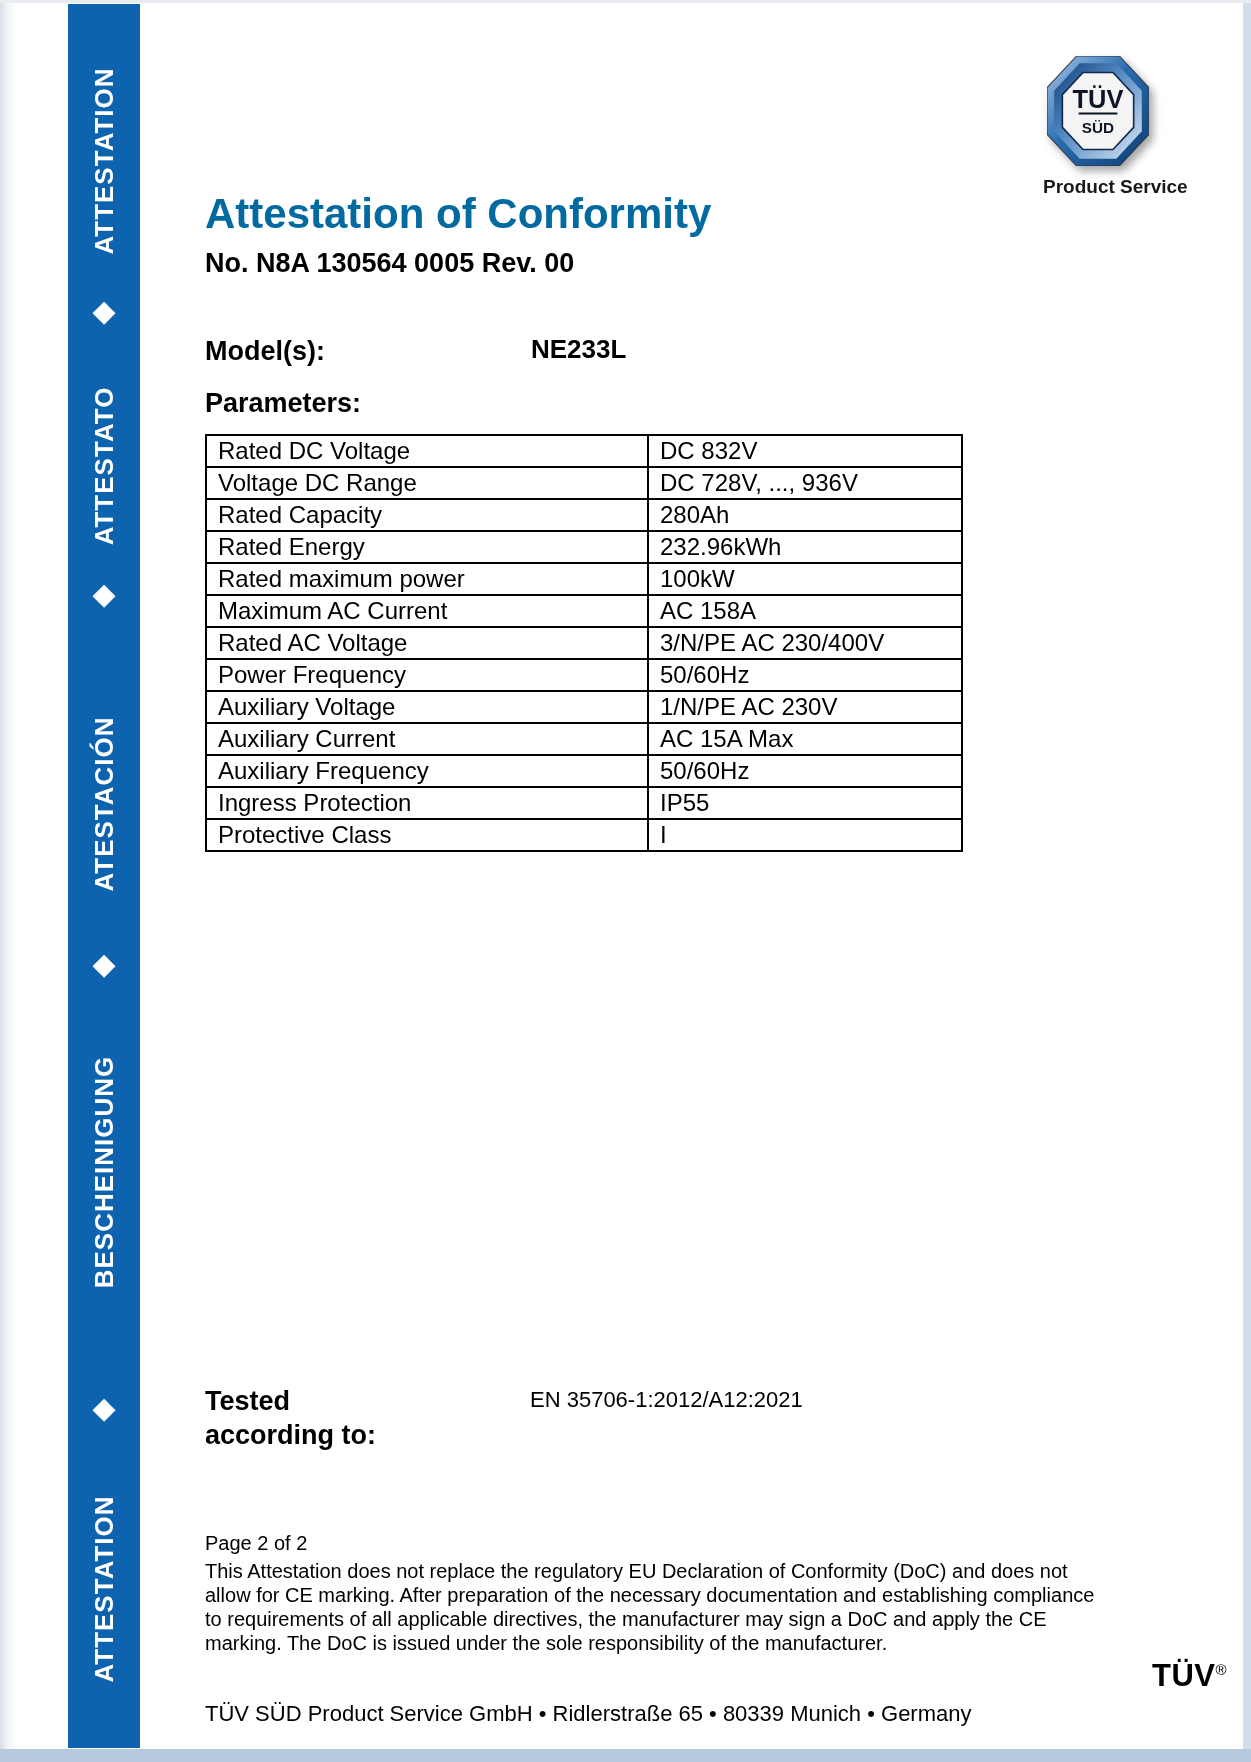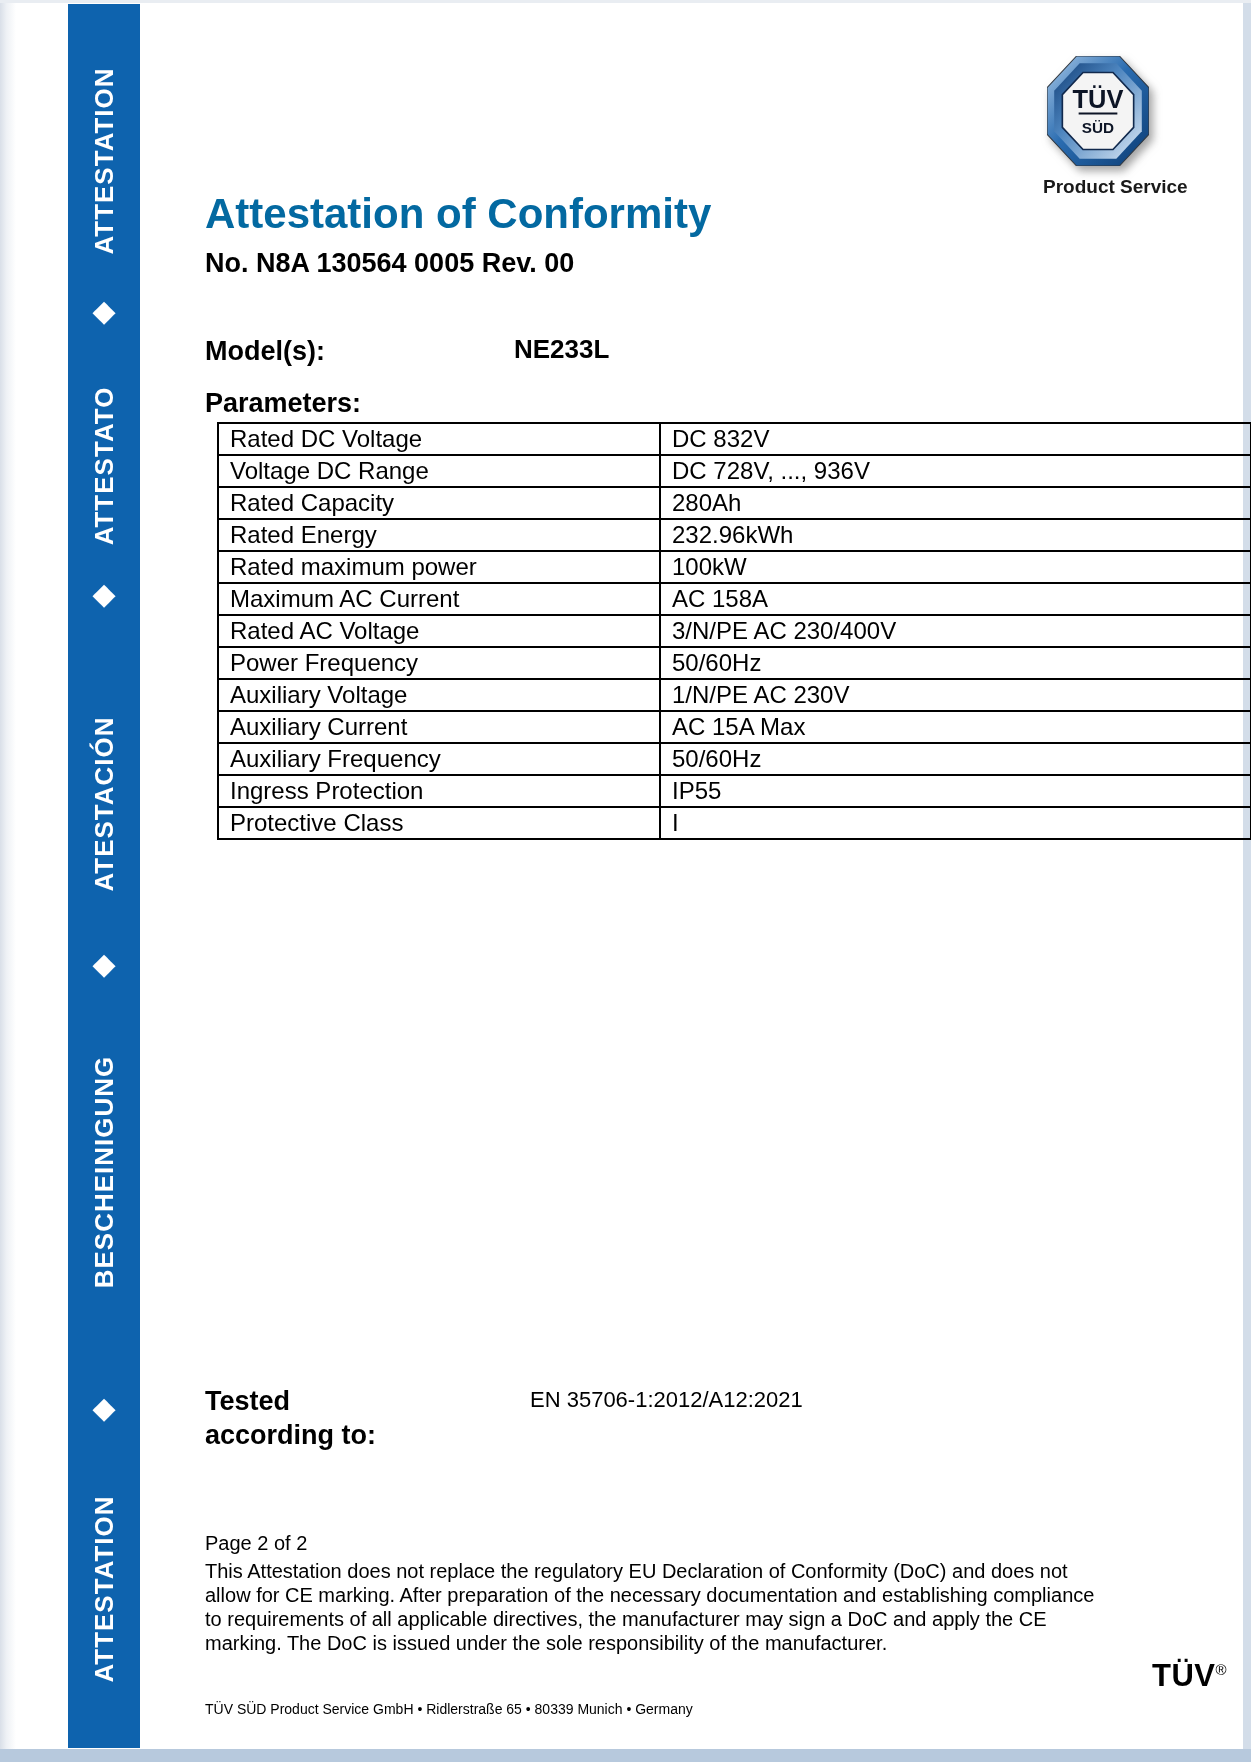--- a/index.html
+++ b/index.html
@@ -25,38 +25,38 @@
   
   .logo-wrap{position:absolute;left:1043px;top:56px;width:110px;text-align:center;}
   .logo-octagon{filter:drop-shadow(4px 5px 4px rgba(90,90,90,0.55));}
   .logo-caption{margin-top:6px;font-size:19px;color:#1a1a1a;white-space:nowrap;font-weight:bold;}
 
   .title{position:absolute;left:205px;top:190px;font-size:42px;font-weight:bold;
     letter-spacing:0px;color:#0369a1;}
   .cert-no{position:absolute;left:205px;top:248px;font-size:27px;font-weight:bold;}
 
   .model-label{position:absolute;left:205px;top:336px;font-size:27px;font-weight:bold;}
-  .model-value{position:absolute;left:514px;top:334px;font-size:26px;font-weight:bold;}
+  .model-value{position:absolute;left:531px;top:334px;font-size:26px;font-weight:bold;}
 
   .params-heading{position:absolute;left:205px;top:388px;font-size:27px;font-weight:bold;}
 
-  .params-table{position:absolute;left:205px;top:422px;width:1035px;
-    border-collapse:collapse;table-layout:fixed;margin-left:12px;}
+  .params-table{position:absolute;left:205px;top:434px;width:758px;
+    border-collapse:collapse;table-layout:fixed;}
   .params-table td{border:2px solid #000;font-size:24px;height:28px;
     padding:1px 6px 1px 11px;white-space:pre-line;line-height:1.15;vertical-align:middle;}
   .params-table col.c1{width:442px;}
 
   .tested-label{position:absolute;left:205px;top:1384px;font-size:27px;font-weight:bold;
     line-height:34px;white-space:pre-line;}
   .tested-value{position:absolute;left:530px;top:1387px;font-size:22px;}
 
   .page-info{position:absolute;left:205px;top:1532px;font-size:20px;}
   .disclaimer{position:absolute;left:205px;top:1559px;width:908px;font-size:20px;
     line-height:24px;color:#000;}
-  .company-line{position:absolute;left:205px;top:1701px;font-size:14px;}
+  .company-line{position:absolute;left:205px;top:1701px;font-size:22px;}
 
   .tuv-mark{position:absolute;left:1152px;top:1658px;font-size:31px;font-weight:bold;
     letter-spacing:0.5px;white-space:nowrap;}
   .tuv-mark sup{font-size:15px;font-weight:normal;vertical-align:super;line-height:0;}
 </style>
 </head>
 <body>
 
 <div class="page">
 

